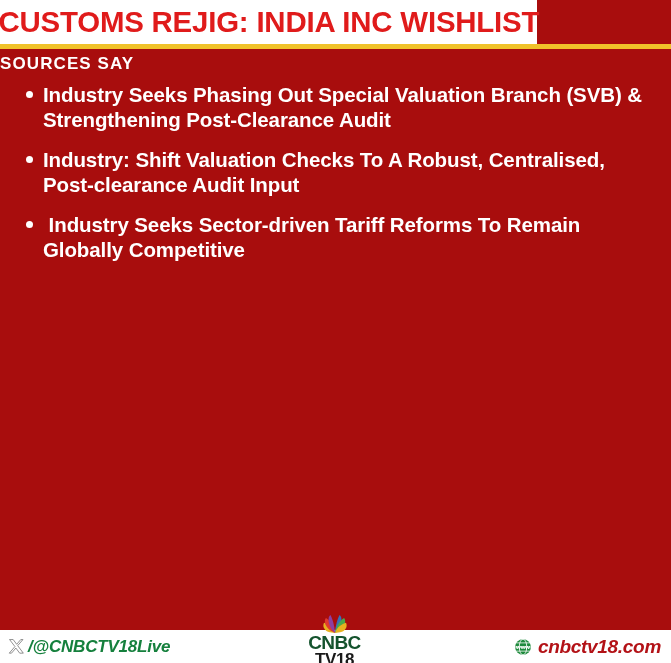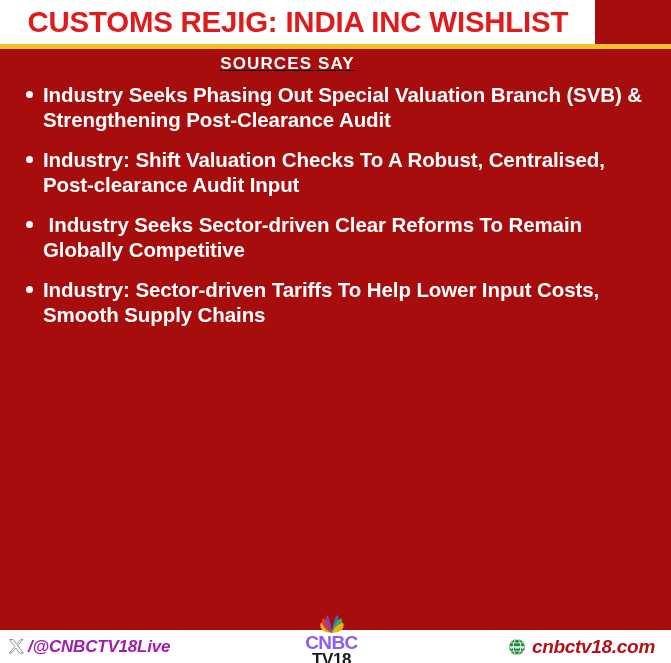--- a/index.html
+++ b/index.html
@@ -21,21 +21,21 @@
     height: 663px;
     background: #a80d0d;
     overflow: hidden;
   }
 
   
   .title-band {
     position: absolute;
     left: 0;
     top: 0;
-    width: 595px;
+    width: 537px;
     height: 44px;
     background: #ffffff;
     display: flex;
     align-items: center;
     justify-content: center;
   }
   .title-text {
     color: #e01b1b;
     font-family: "Liberation Sans Narrow", "Liberation Sans", sans-serif;
     font-weight: bold;
@@ -58,22 +58,20 @@
 
   
   .subtitle-band {
     position: absolute;
     left: 0;
     top: 49px;
     width: 575px;
     height: 30px;
     display: flex;
     align-items: center;
-    justify-content: center;
-    text-decoration: underline;
   }
   .subtitle-text {
     color: #ffffff;
     font-weight: bold;
     font-size: 17px;
     letter-spacing: 1.1px;
     white-space: nowrap;
   }
 
   
@@ -135,32 +133,32 @@
     flex-direction: column;
     align-items: center;
     justify-content: flex-start;
     position: relative;
     height: 33px;
   }
   .footer-right {
     display: flex;
     align-items: center;
     justify-content: flex-end;
-    padding-right: 16px;
+    padding-right: 10px;
     flex: 1 1 0;
   }
 
   .x-icon {
     display: block;
     width: 17px;
     height: 17px;
     margin-right: 3px;
   }
   .handle {
-    color: #a21caf;
+    color: #15803d;
     font-weight: bold;
     font-style: italic;
     font-size: 17px;
     letter-spacing: -0.2px;
     white-space: nowrap;
   }
 
   .globe-icon {
     display: block;
     width: 18px;
@@ -186,21 +184,21 @@
     display: flex;
     flex-direction: column;
     align-items: center;
   }
   .peacock {
     display: block;
     width: 44px;
     height: 22px;
   }
   .cnbc-word {
-    color: #8b5cf6;
+    color: #14532d;
     font-weight: bold;
     font-size: 19px;
     line-height: 19px;
     letter-spacing: -0.6px;
   }
   .cnbc-sub {
     color: #1a1a1a;
     font-weight: bold;
     font-size: 17px;
     line-height: 15px;
@@ -226,25 +224,21 @@
     <li class="item">
       <span class="bullet"></span>
       <span class="item-text">Industry Seeks Phasing Out Special Valuation Branch (SVB) &amp; Strengthening Post-Clearance Audit</span>
     </li>
     <li class="item">
       <span class="bullet"></span>
       <span class="item-text">Industry: Shift Valuation Checks To A Robust, Centralised, Post-clearance Audit Input</span>
     </li>
     <li class="item">
       <span class="bullet"></span>
-      <span class="item-text"> Industry Seeks Sector-driven Clear Reforms To Remain Globally Competitive</span>
-    </li>
-    <li class="item">
-      <span class="bullet"></span>
-      <span class="item-text">Industry: Sector-driven Tariffs To Help Lower Input Costs, Smooth Supply Chains</span>
+      <span class="item-text"> Industry Seeks Sector-driven Tariff Reforms To Remain Globally Competitive</span>
     </li>
   </ul>
 
   <div class="footer">
 
     <div class="footer-left">
       <svg class="x-icon" viewBox="0 0 24 24">
         <path d="M2.2 2.2h5.1l5 6.7 5.7-6.7h3.1l-7.4 8.6 7.9 10.6h-5.1l-5.4-7.2-6.2 7.2H1.8l8-9.3L2.2 2.2z" fill="#ffffff" stroke="#555555" stroke-width="0.9"></path>
       </svg>
       <span class="handle">/@CNBCTV18Live</span>

